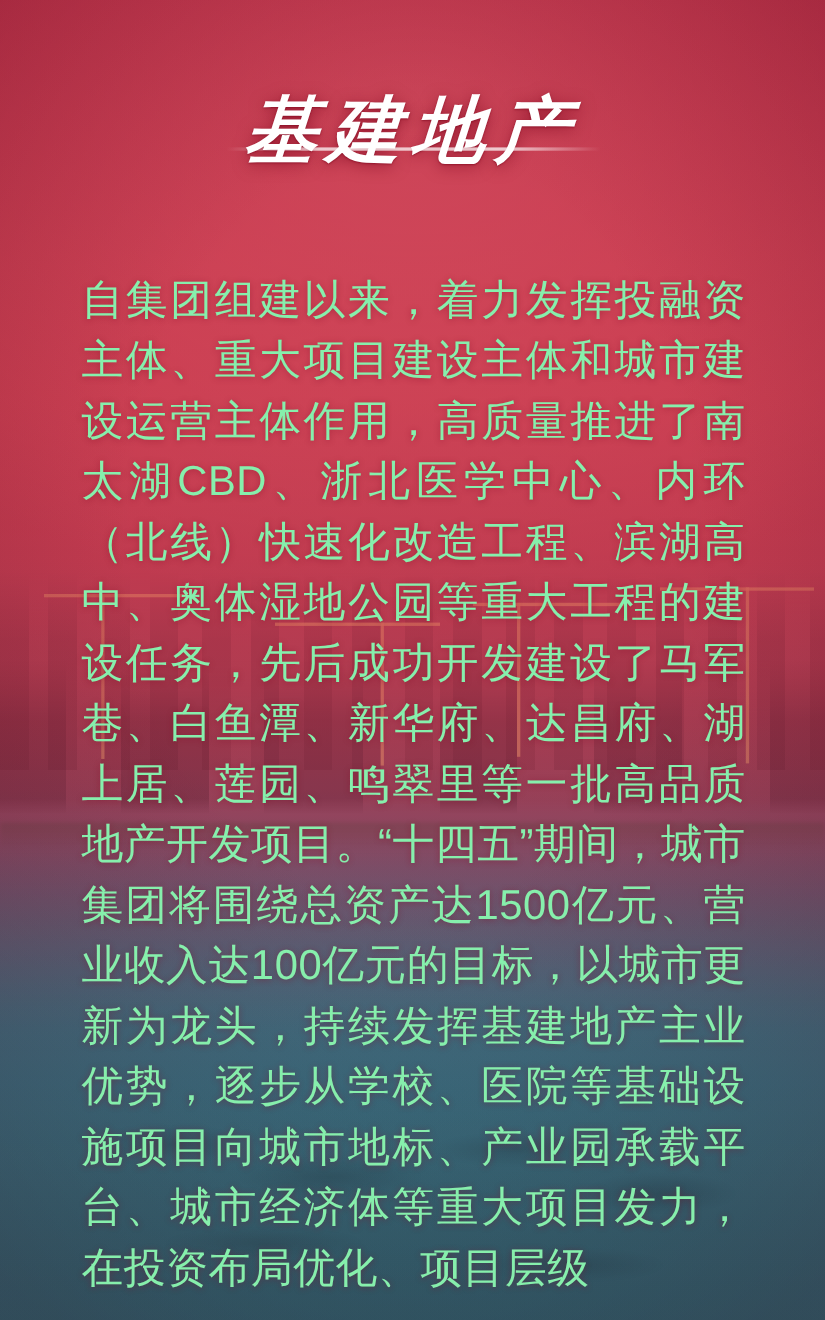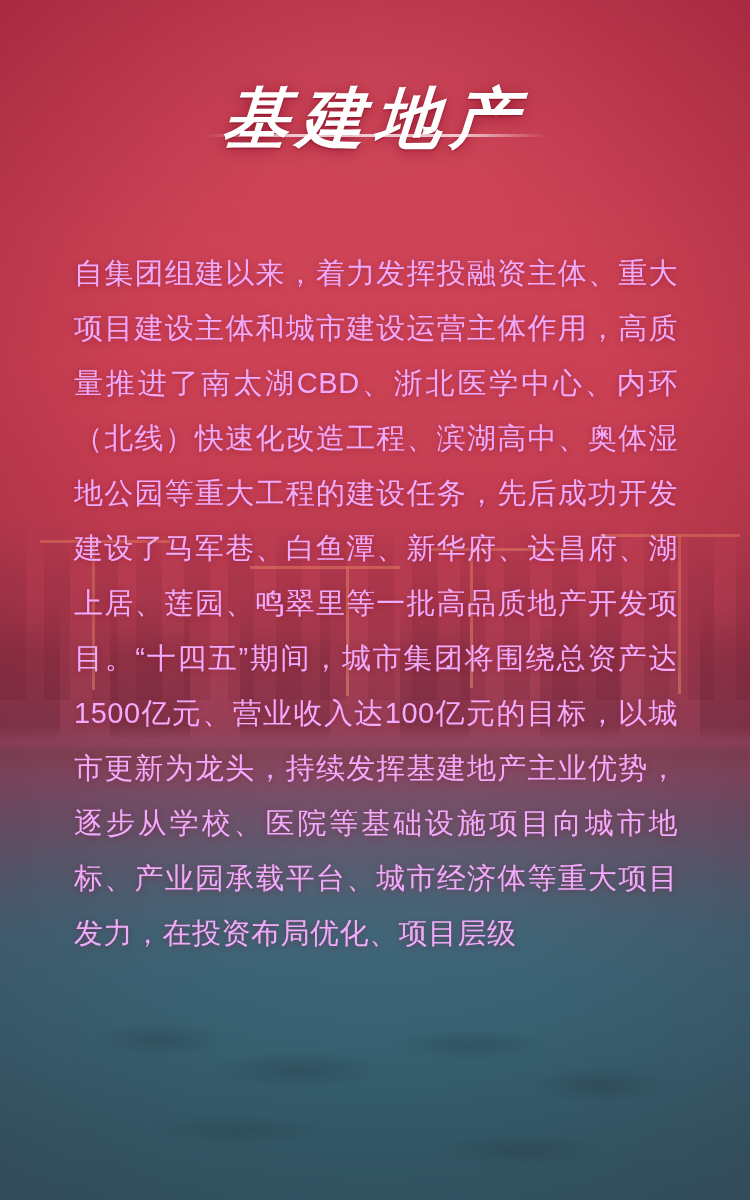--- a/index.html
+++ b/index.html
@@ -181,23 +181,23 @@
     height: 3px;
     background: linear-gradient(90deg, rgba(255,255,255,0.0), rgba(255,255,255,0.85) 25%, rgba(255,255,255,0.85) 75%, rgba(255,255,255,0.0));
     opacity: 0.85;
   }
 
   .body-text {
     position: absolute;
     top: 246px;
     left: 74px;
     width: 604px;
-    color: #f0abfc;
+    color: #86efac;
     font-family: "Liberation Sans", sans-serif;
-    font-size: 29px;
+    font-size: 38px;
     line-height: 55px;
     letter-spacing: 0.5px;
     text-align: justify;
     text-justify: inter-character;
     text-shadow: 0 1px 6px rgba(130,10,35,0.45);
     white-space: pre-wrap;
   }
 </style>
 </head>
 <body>

